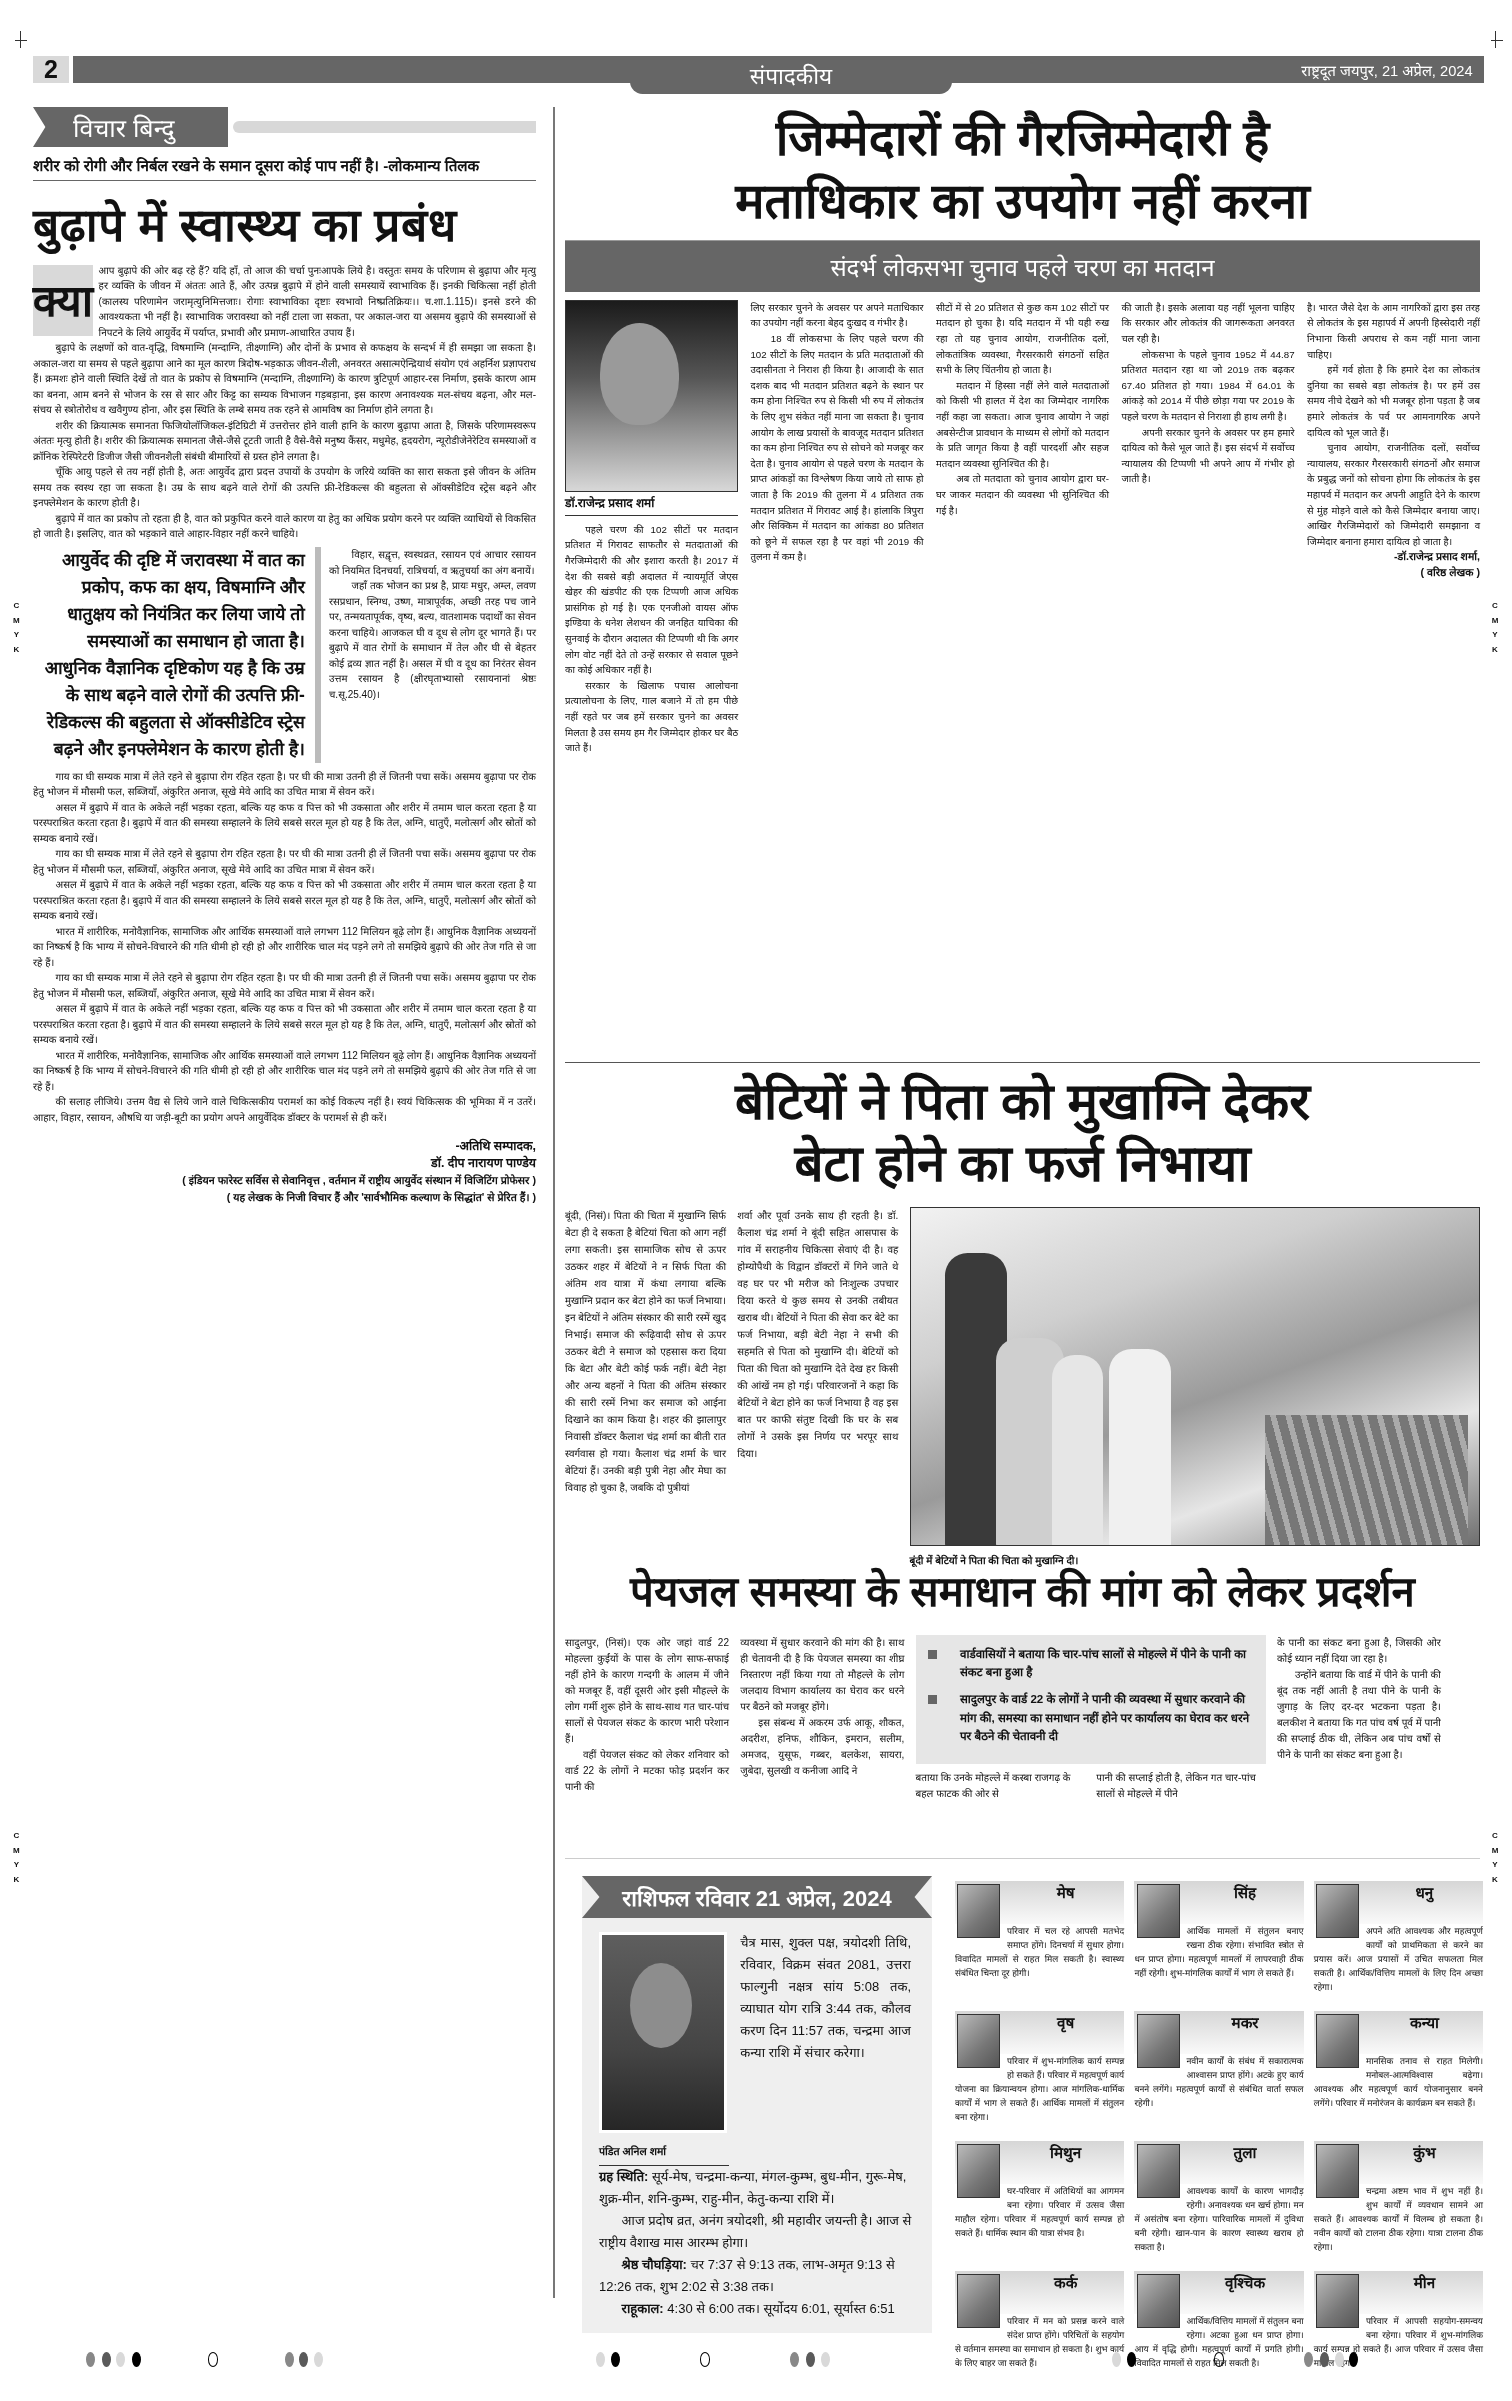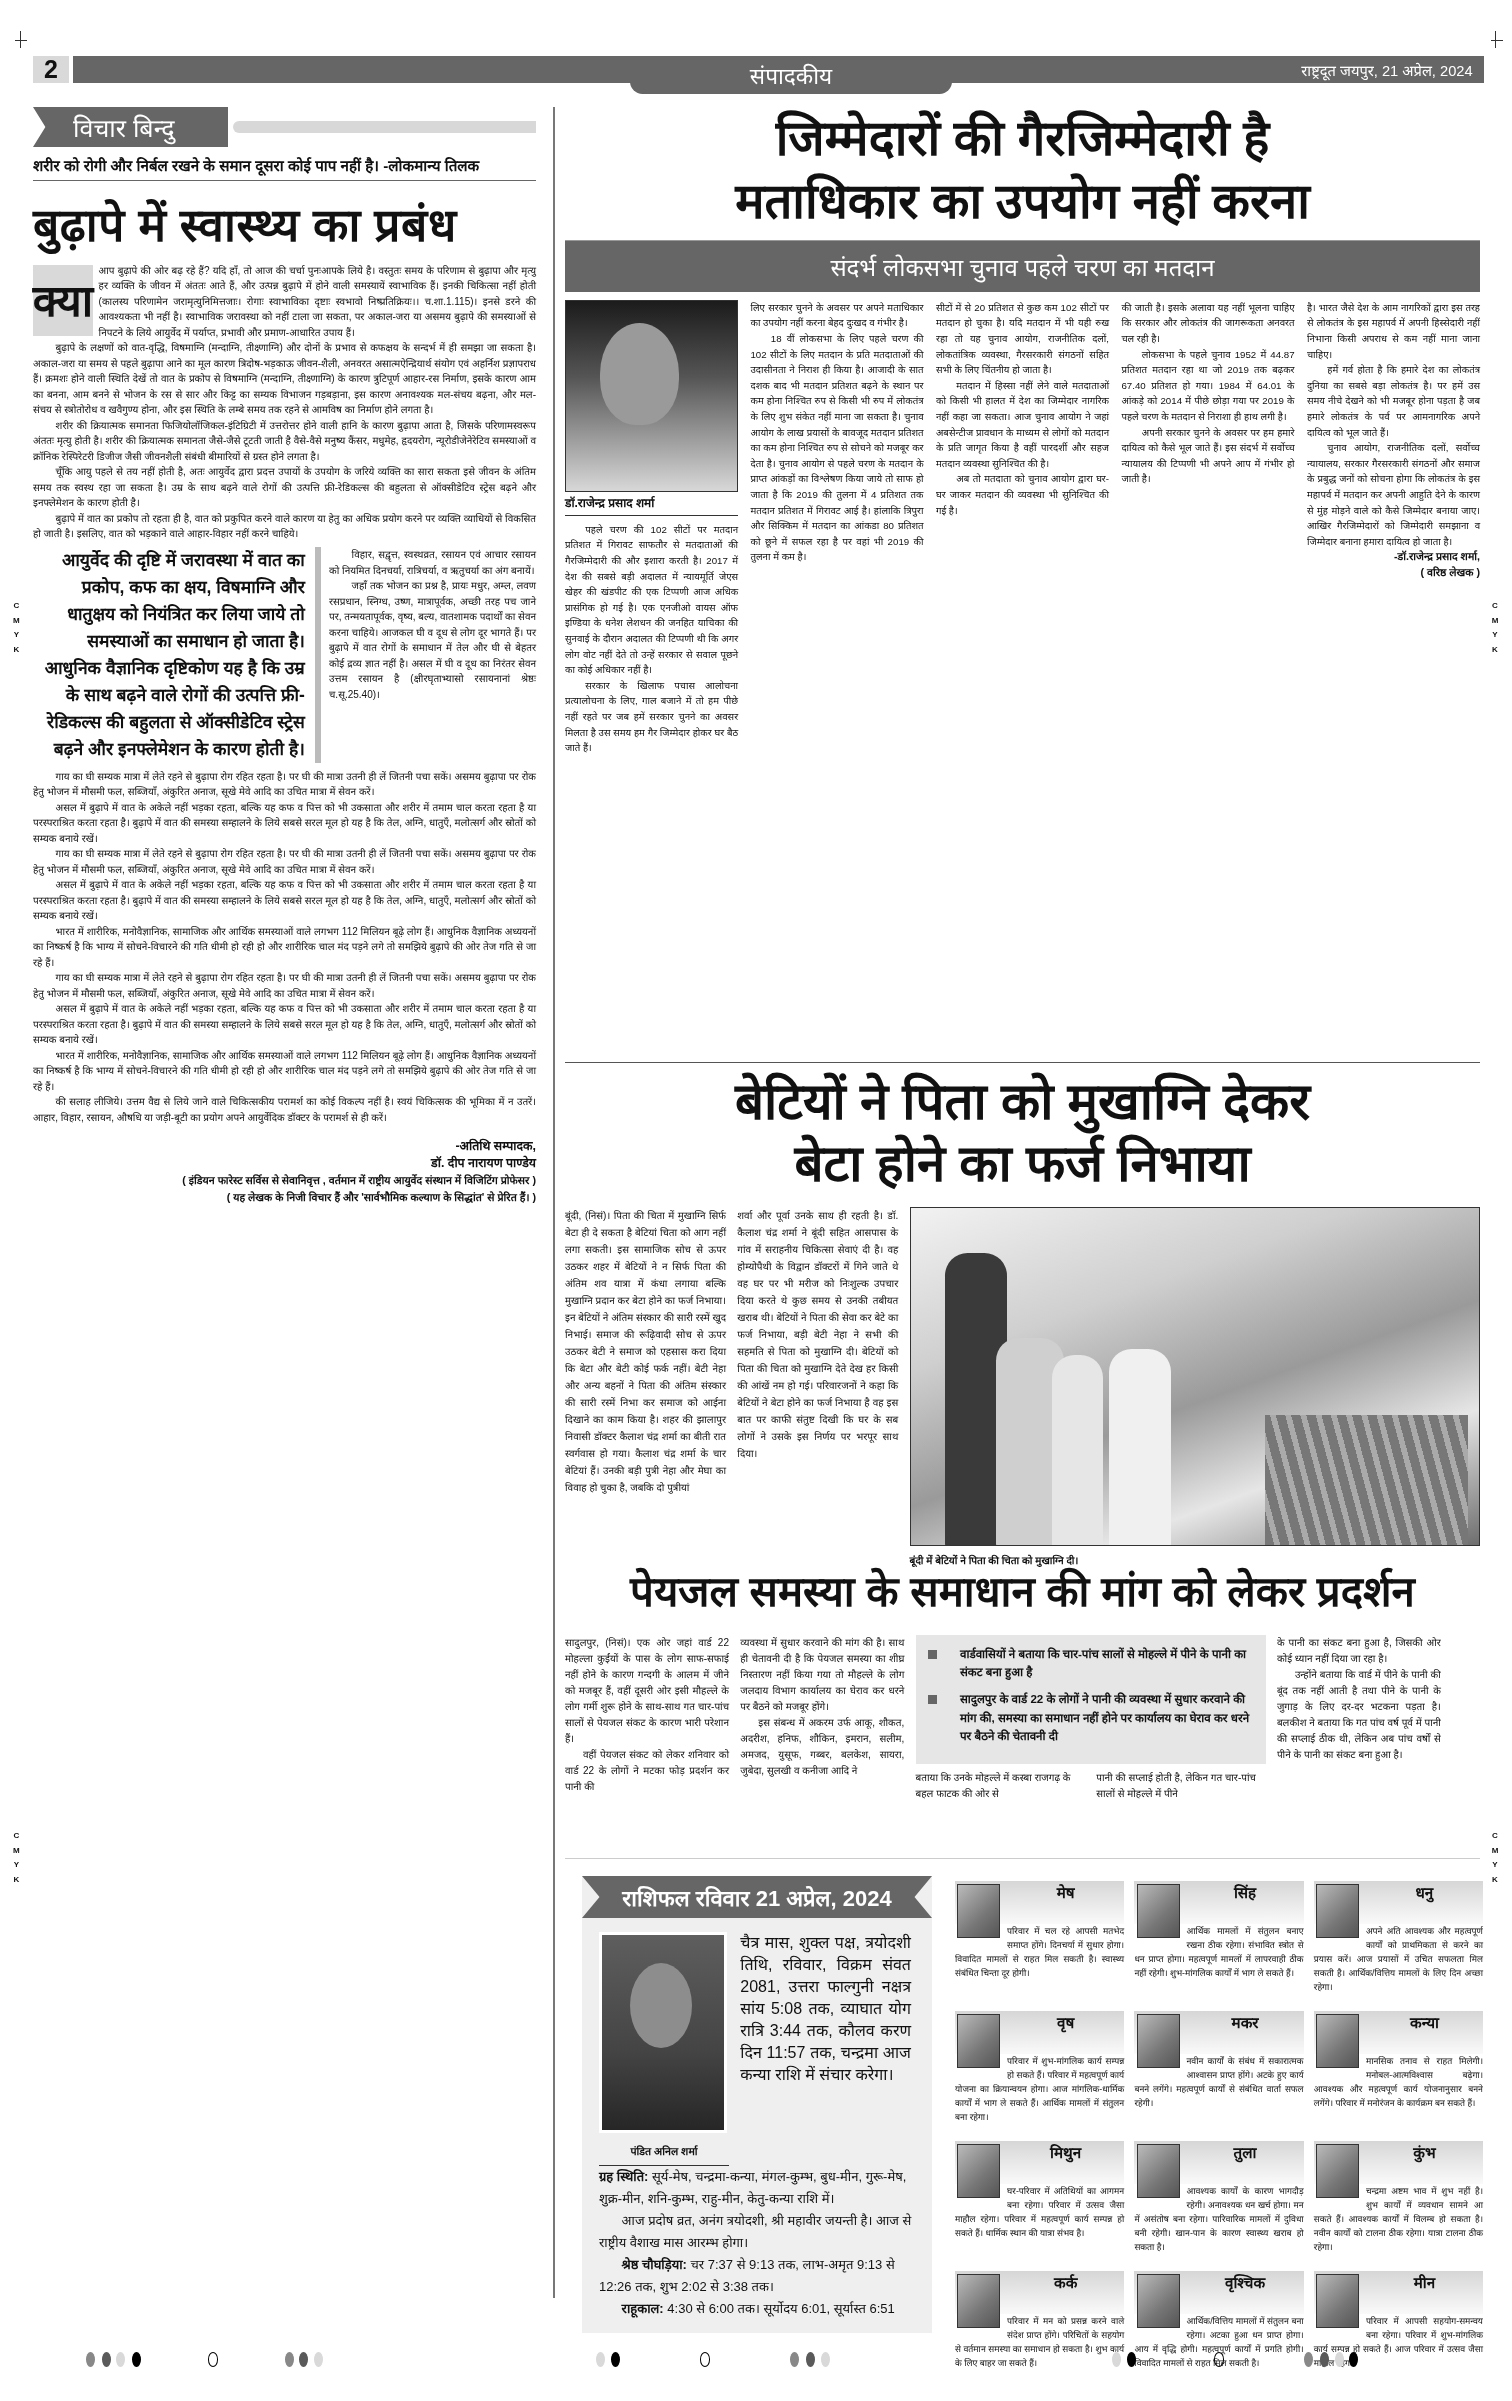--- a/index.html
+++ b/index.html
@@ -75,22 +75,22 @@
   .w-under div { flex: 1; }
 
   
   .r-sec { position: absolute; left: 565px; top: 1858px; width: 915px; border-top: 1.7px solid #ccc; padding-top: 11.3px; }
   .r-left { position: absolute; left: 17px; top: 17px; width: 350px; background: #efefef; padding-bottom: 13.6px; }
   .r-head { height: 42px; background: #666; color: #fff; font-size: 22px; font-weight: bold; display: flex; align-items: center; justify-content: center; clip-path: polygon(0 0, 100% 0, 95% 50%, 100% 100%, 0 100%, 5% 50%); }
   .r-body { padding: 13.6px 0 0 17px; display: flex; gap: 11.3px; }
   .r-photo-wrap { width: 130px; }
   .r-photo { width: 128px; height: 201px; background: linear-gradient(180deg, #5e5e5e 0%, #444 60%, #262626 100%); border: 3.4px solid #fff; position: relative; }
   .r-photo::after { content: ""; position: absolute; left: 28px; top: 28px; width: 62px; height: 85px; border-radius: 50%; background: #8d8d8d; }
-  .r-name { text-align: center; font-size: 10.7px; font-weight: bold; margin-top: 11.3px; border-bottom: 1.1px solid #333; padding-bottom: 6.8px; }
-  .r-panch { flex: 1; font-size: 16px; line-height: 22px; text-align: justify; padding-right: 21px; }
+  .r-name { font-size: 10.7px; font-weight: bold; margin-top: 11.3px; border-bottom: 1.1px solid #333; padding-bottom: 6.8px; }
+  .r-panch { flex: 1; font-size: 13px; line-height: 22px; text-align: justify; padding-right: 21px; }
   .r-more { padding: 0 6.8px 0 17px; font-size: 13px; line-height: 22px; }
   .r-more p { text-indent: 22.6px; }
   .r-more b { font-weight: bold; }
 
   .r-grid { position: absolute; left: 390px; top: 22px; width: 528px; display: grid; grid-template-columns: repeat(3, 1fr); column-gap: 10.2px; row-gap: 17px; }
   .sign { font-size: 8.8px; line-height: 14px; text-align: justify; }
   .sign-head { height: 43px; background: linear-gradient(180deg, #d6d6d6, #fafafa); position: relative; margin-bottom: 0; }
   .sign-img { float: left; width: 43px; height: 54px; border: 1.1px solid #333; background: linear-gradient(135deg, #bbb, #777 60%, #555); margin: 3.4px 6.8px 2.3px 2.3px; }
   .sign-name { text-align: center; font-size: 15.2px; font-weight: bold; padding-top: 4.5px; padding-left: 40px; }
 

